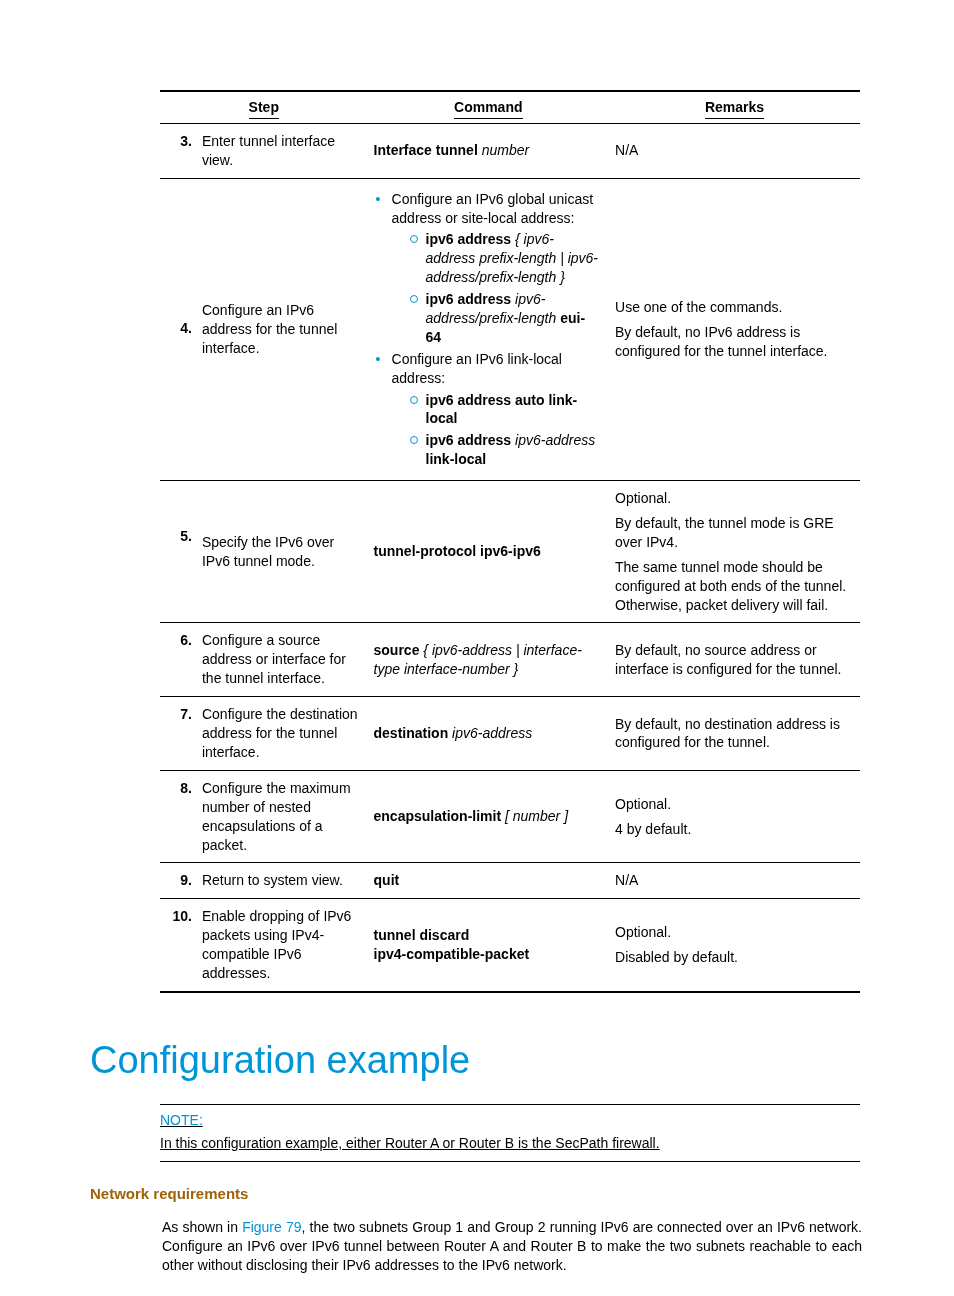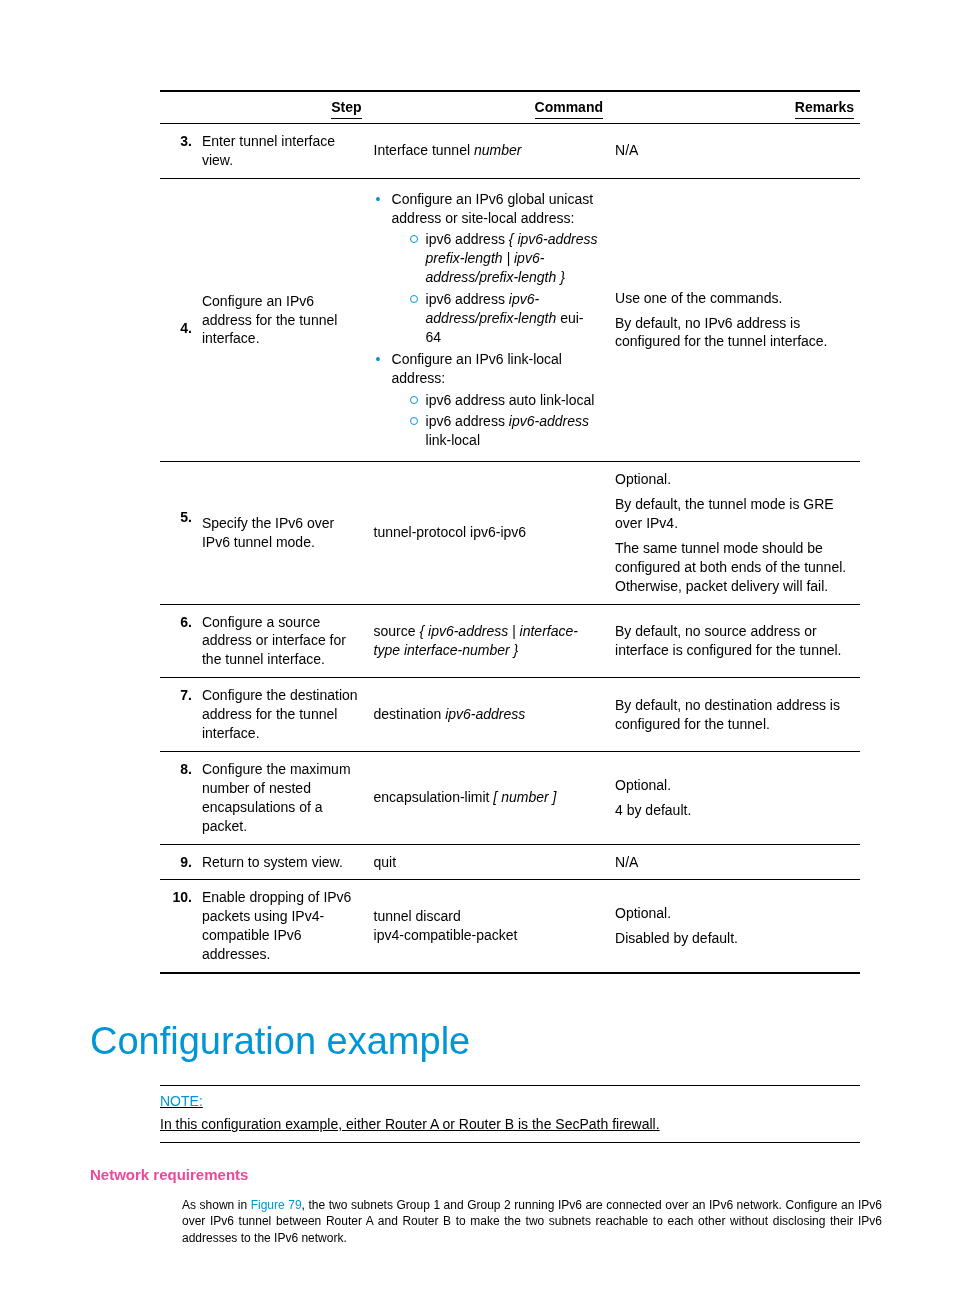--- a/index.html
+++ b/index.html
@@ -17,21 +17,21 @@
     padding: 90px 90px 40px 90px;
   }
   table.steps {
     border-collapse: collapse;
     width: 100%;
     margin-left: 70px;
     width: 700px;
     font-size: 14px;
   }
   table.steps th {
-    text-align: right;
+    text-align: center;
     font-weight: bold;
     padding: 6px 6px 4px 6px;
     border-top: 2px solid #000;
     border-bottom: 1px solid #000;
     vertical-align: bottom;
   }
   table.steps th span.hdr {
     border-bottom: 1px solid #000;
     display: inline-block;
     padding-bottom: 1px;
@@ -46,21 +46,21 @@
     width: 26px;
     font-weight: bold;
     text-align: right;
     vertical-align: top;
     padding-right: 4px;
   }
   table.steps td.step { width: 160px; }
   table.steps td.cmd  { width: 230px; }
   table.steps td.rem  { width: 240px; }
 
-  .b { font-weight: normal; }
+  .b { font-weight: bold; }
   .i { font-style: italic; }
 
   ul.bullets { list-style: none; padding-left: 0; margin: 0; }
   ul.bullets > li { position: relative; padding-left: 18px; margin: 3px 0; }
   ul.bullets > li::before {
     content: "•"; color: #0096d6; position: absolute; left: 2px; top: 0;
     font-size: 14px;
   }
   ul.circ { list-style: none; padding-left: 0; margin: 2px 0 2px 14px; }
   ul.circ > li { position: relative; padding-left: 16px; margin: 3px 4px; }
@@ -80,25 +80,25 @@
     width: 700px;
     border-top: 1px solid #000;
     border-bottom: 1px solid #000;
     padding: 6px 0 8px 0;
     margin-bottom: 22px;
     text-decoration: underline;
   }
   .noteblock .notelabel { color: #0096d6; font-size: 14px; margin-bottom: 4px; }
   .noteblock .notetext { font-size: 14px; }
 
-  h3.sub { color: #ec4899; font-size: 15px; font-weight: bold; margin: 0 0 10px 0; }
+  h3.sub { color: #a16207; font-size: 15px; font-weight: bold; margin: 0 0 10px 0; }
   .bodytext {
-    margin-left: 92px;
+    margin-left: 72px;
     width: 700px;
-    font-size: 12px;
+    font-size: 14px;
     text-align: justify;
   }
   .link { color: #0096d6; }
   .pagenum { text-align: center; font-size: 14px; margin-top: 28px; }
   p.rempar { margin: 0 0 6px 0; }
   p.rempar:last-child { margin-bottom: 0; }
 </style>
 </head>
 <body>
 

